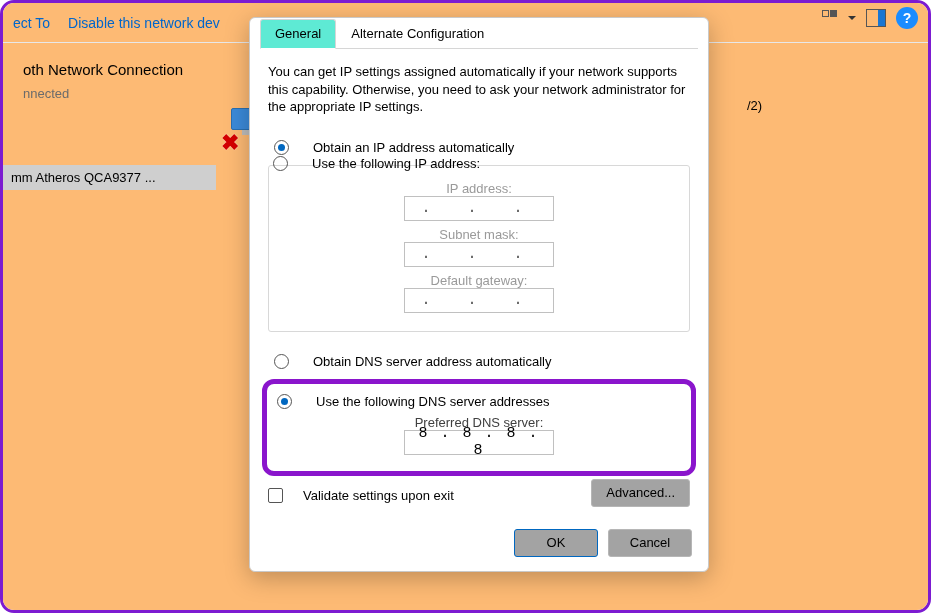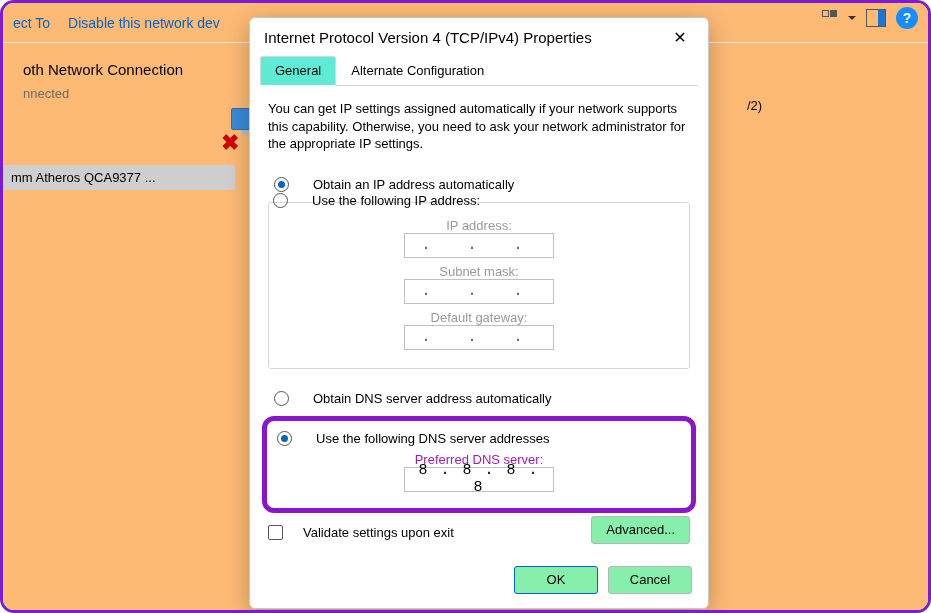--- a/index.html
+++ b/index.html
@@ -93,21 +93,21 @@
   }
   .status-line {
     color: #6b6b6b;
     font-size: 13px;
     margin-bottom: 6px;
   }
   .conn-item {
     position: absolute;
     left: 0;
     top: 122px;
-    width: 232px;
+    width: 213px;
   }
   .conn-item .sel {
     background: #cfcfcf;
     padding: 5px 8px;
     font-size: 13px;
   }
   .device-icon {
     position: absolute;
     left: 228px;
     top: 65px;
@@ -226,21 +226,21 @@
     margin: 0 0 14px 0;
     padding: 14px 14px 12px 14px;
   }
   .fld-row {
     display: flex;
     align-items: center;
     justify-content: space-between;
     margin: 6px 0;
     flex-direction: column;
   }
-  .fld-label { color: #a21caf; }
+  .fld-label { color: #404040; }
   .fld-label.disabled { color: #9a9a9a; }
   .ip-input {
     width: 150px;
     height: 25px;
     border: 1px solid #c0c0c0;
     background: #fff;
     font-family: "Courier New", monospace;
     font-size: 15px;
     text-align: center;
     letter-spacing: 2px;
@@ -277,21 +277,21 @@
   }
   .adv-row {
     display: flex;
     justify-content: flex-end;
     margin-top: -24px;
   }
   .btn {
     min-width: 84px;
     height: 28px;
     padding: 0 14px;
-    background: #86efac;
+    background: #a3a3a3;
     border: 1px solid #b6b6b6;
     border-radius: 3px;
     font-size: 13px;
     cursor: pointer;
     display: inline-flex;
     align-items: center;
     justify-content: center;
   }
   .btn.primary {
     border: 1.5px solid #0067c0;
@@ -328,24 +328,20 @@
       <div class="redx">✖</div>
     </div>
     <div class="conn-item">
       <div class="sel">mm Atheros QCA9377 ...</div>
     </div>
   </div>
   <div class="bg-v2">/2)</div>
 </div>
 
 <div class="dialog">
-  <div class="dlg-title">
-    <span>Internet Protocol Version 4 (TCP/IPv4) Properties</span>
-    <span class="close-x">✕</span>
-  </div>
   <div class="tabs">
     <div class="tab active">General</div>
     <div class="tab">Alternate Configuration</div>
   </div>
   <div class="dlg-body">
     <p class="intro">You can get IP settings assigned automatically if your network supports this capability. Otherwise, you need to ask your network administrator for the appropriate IP settings.</p>
 
     <div class="group">
       <div class="radio-row">
         <span class="radio checked"></span>

